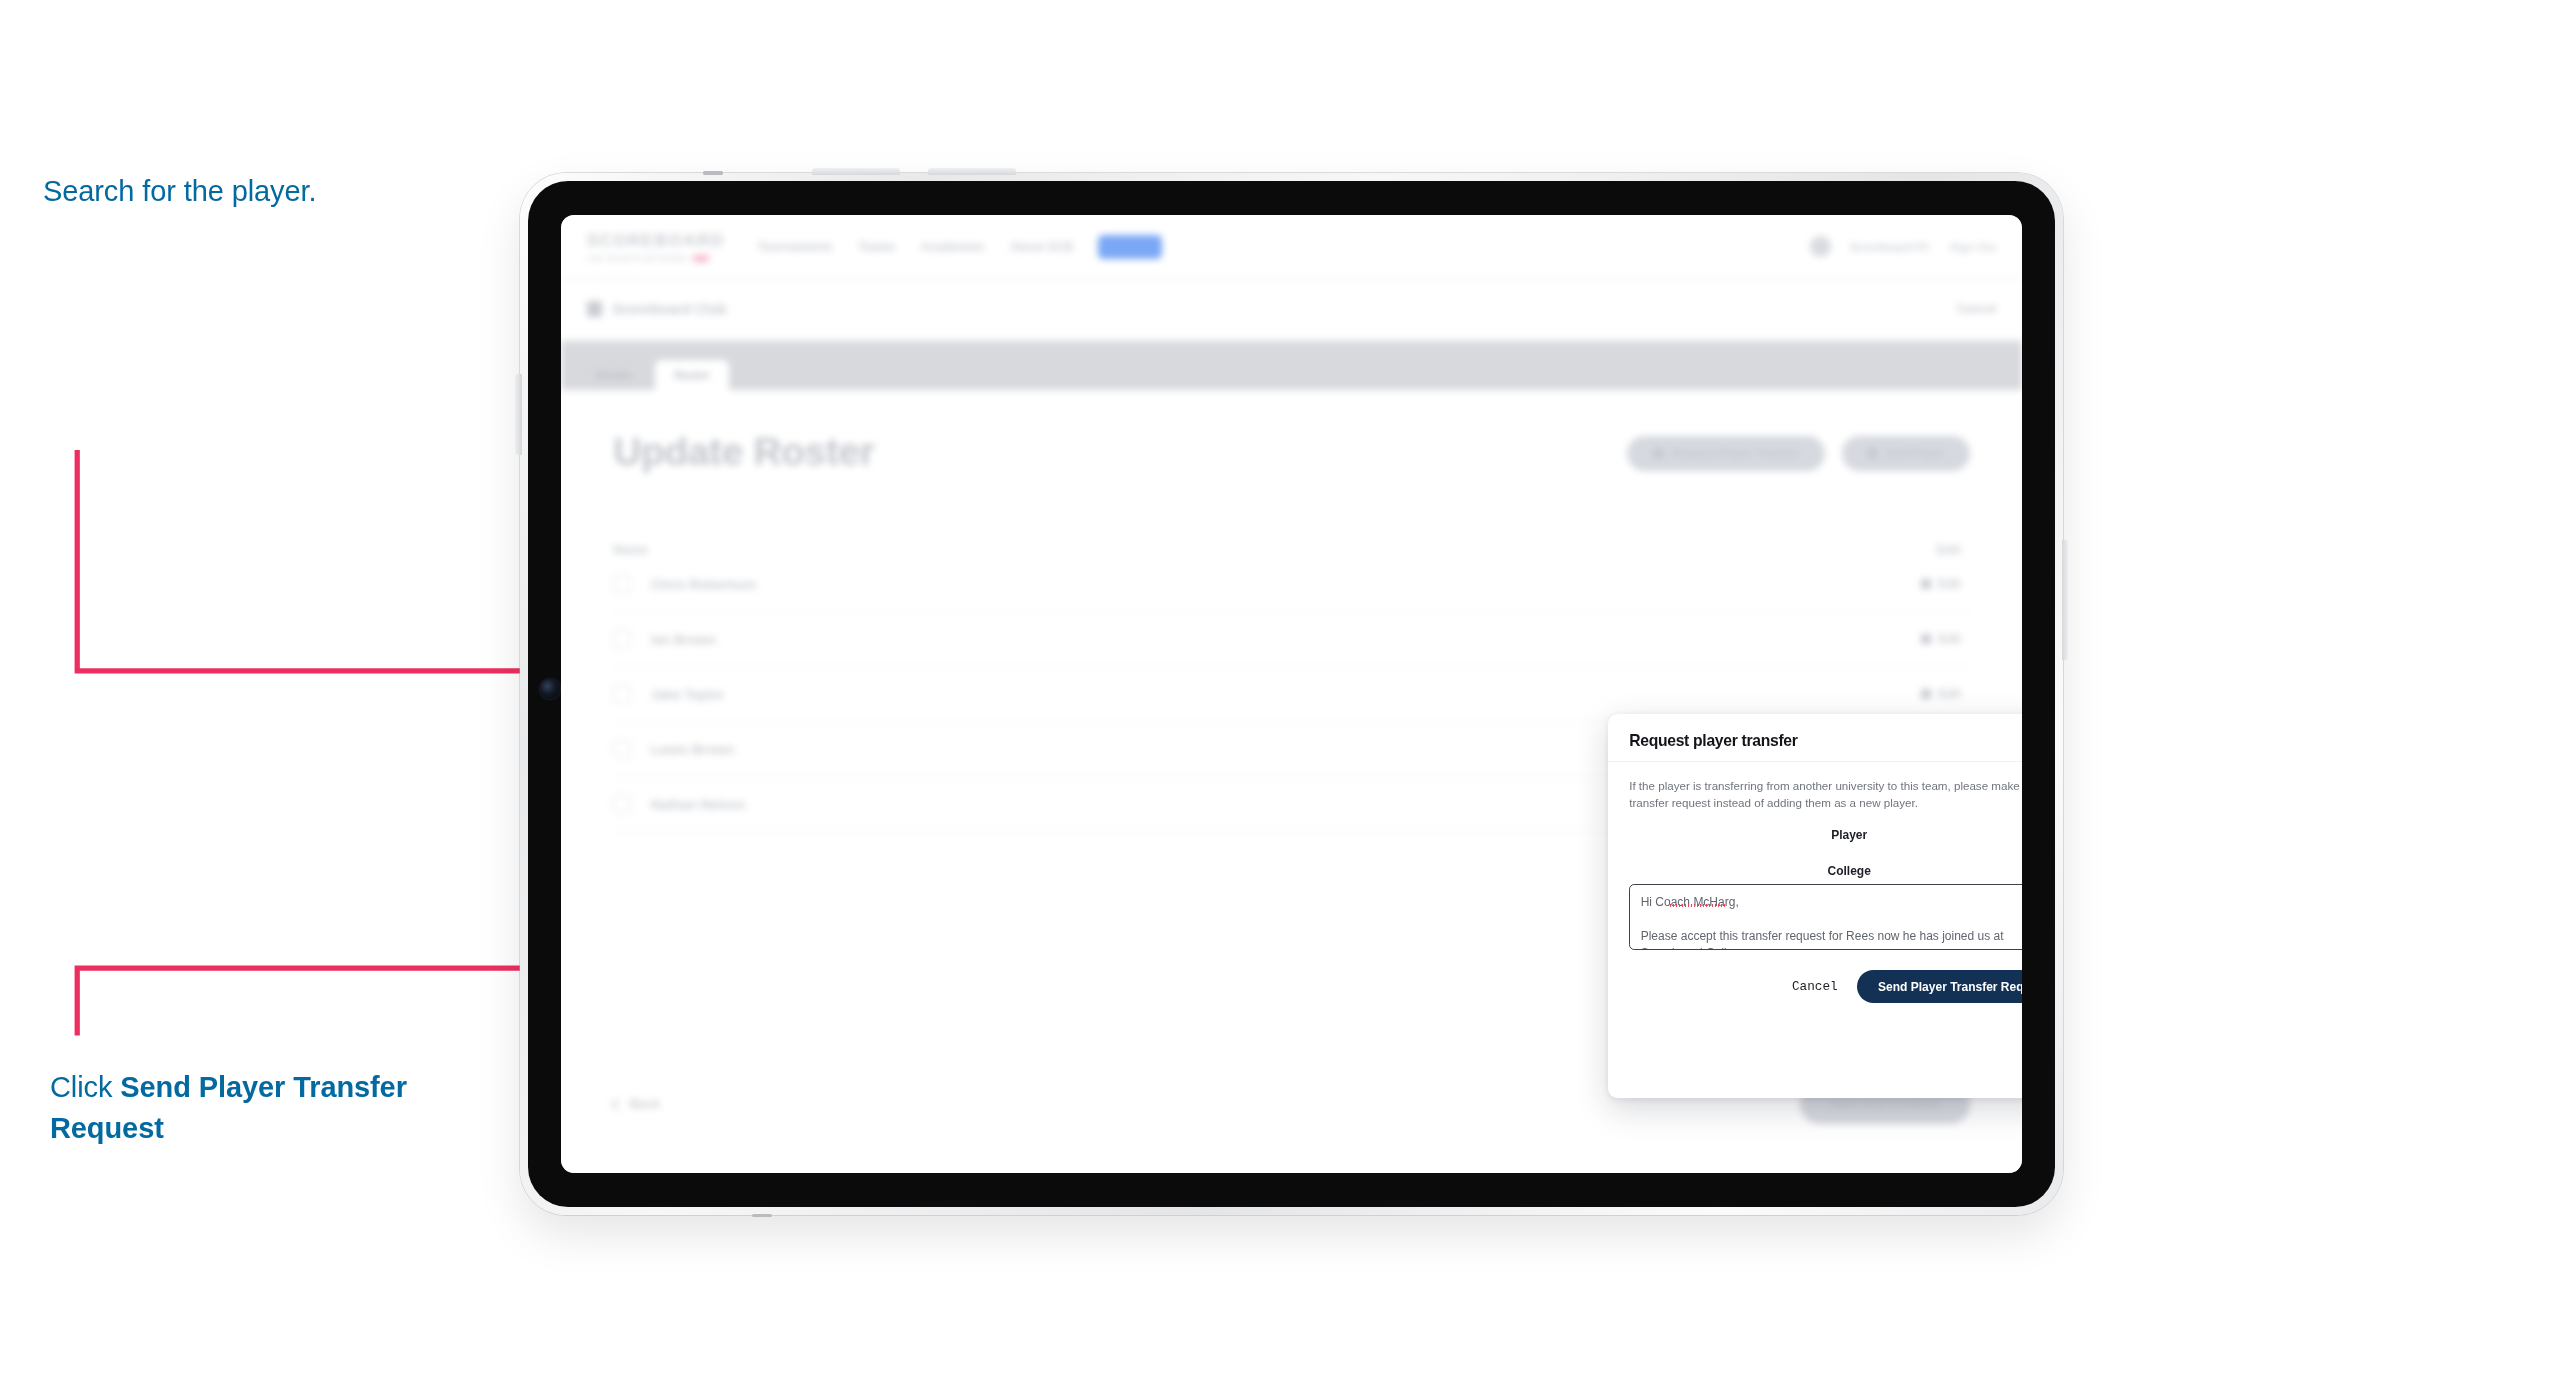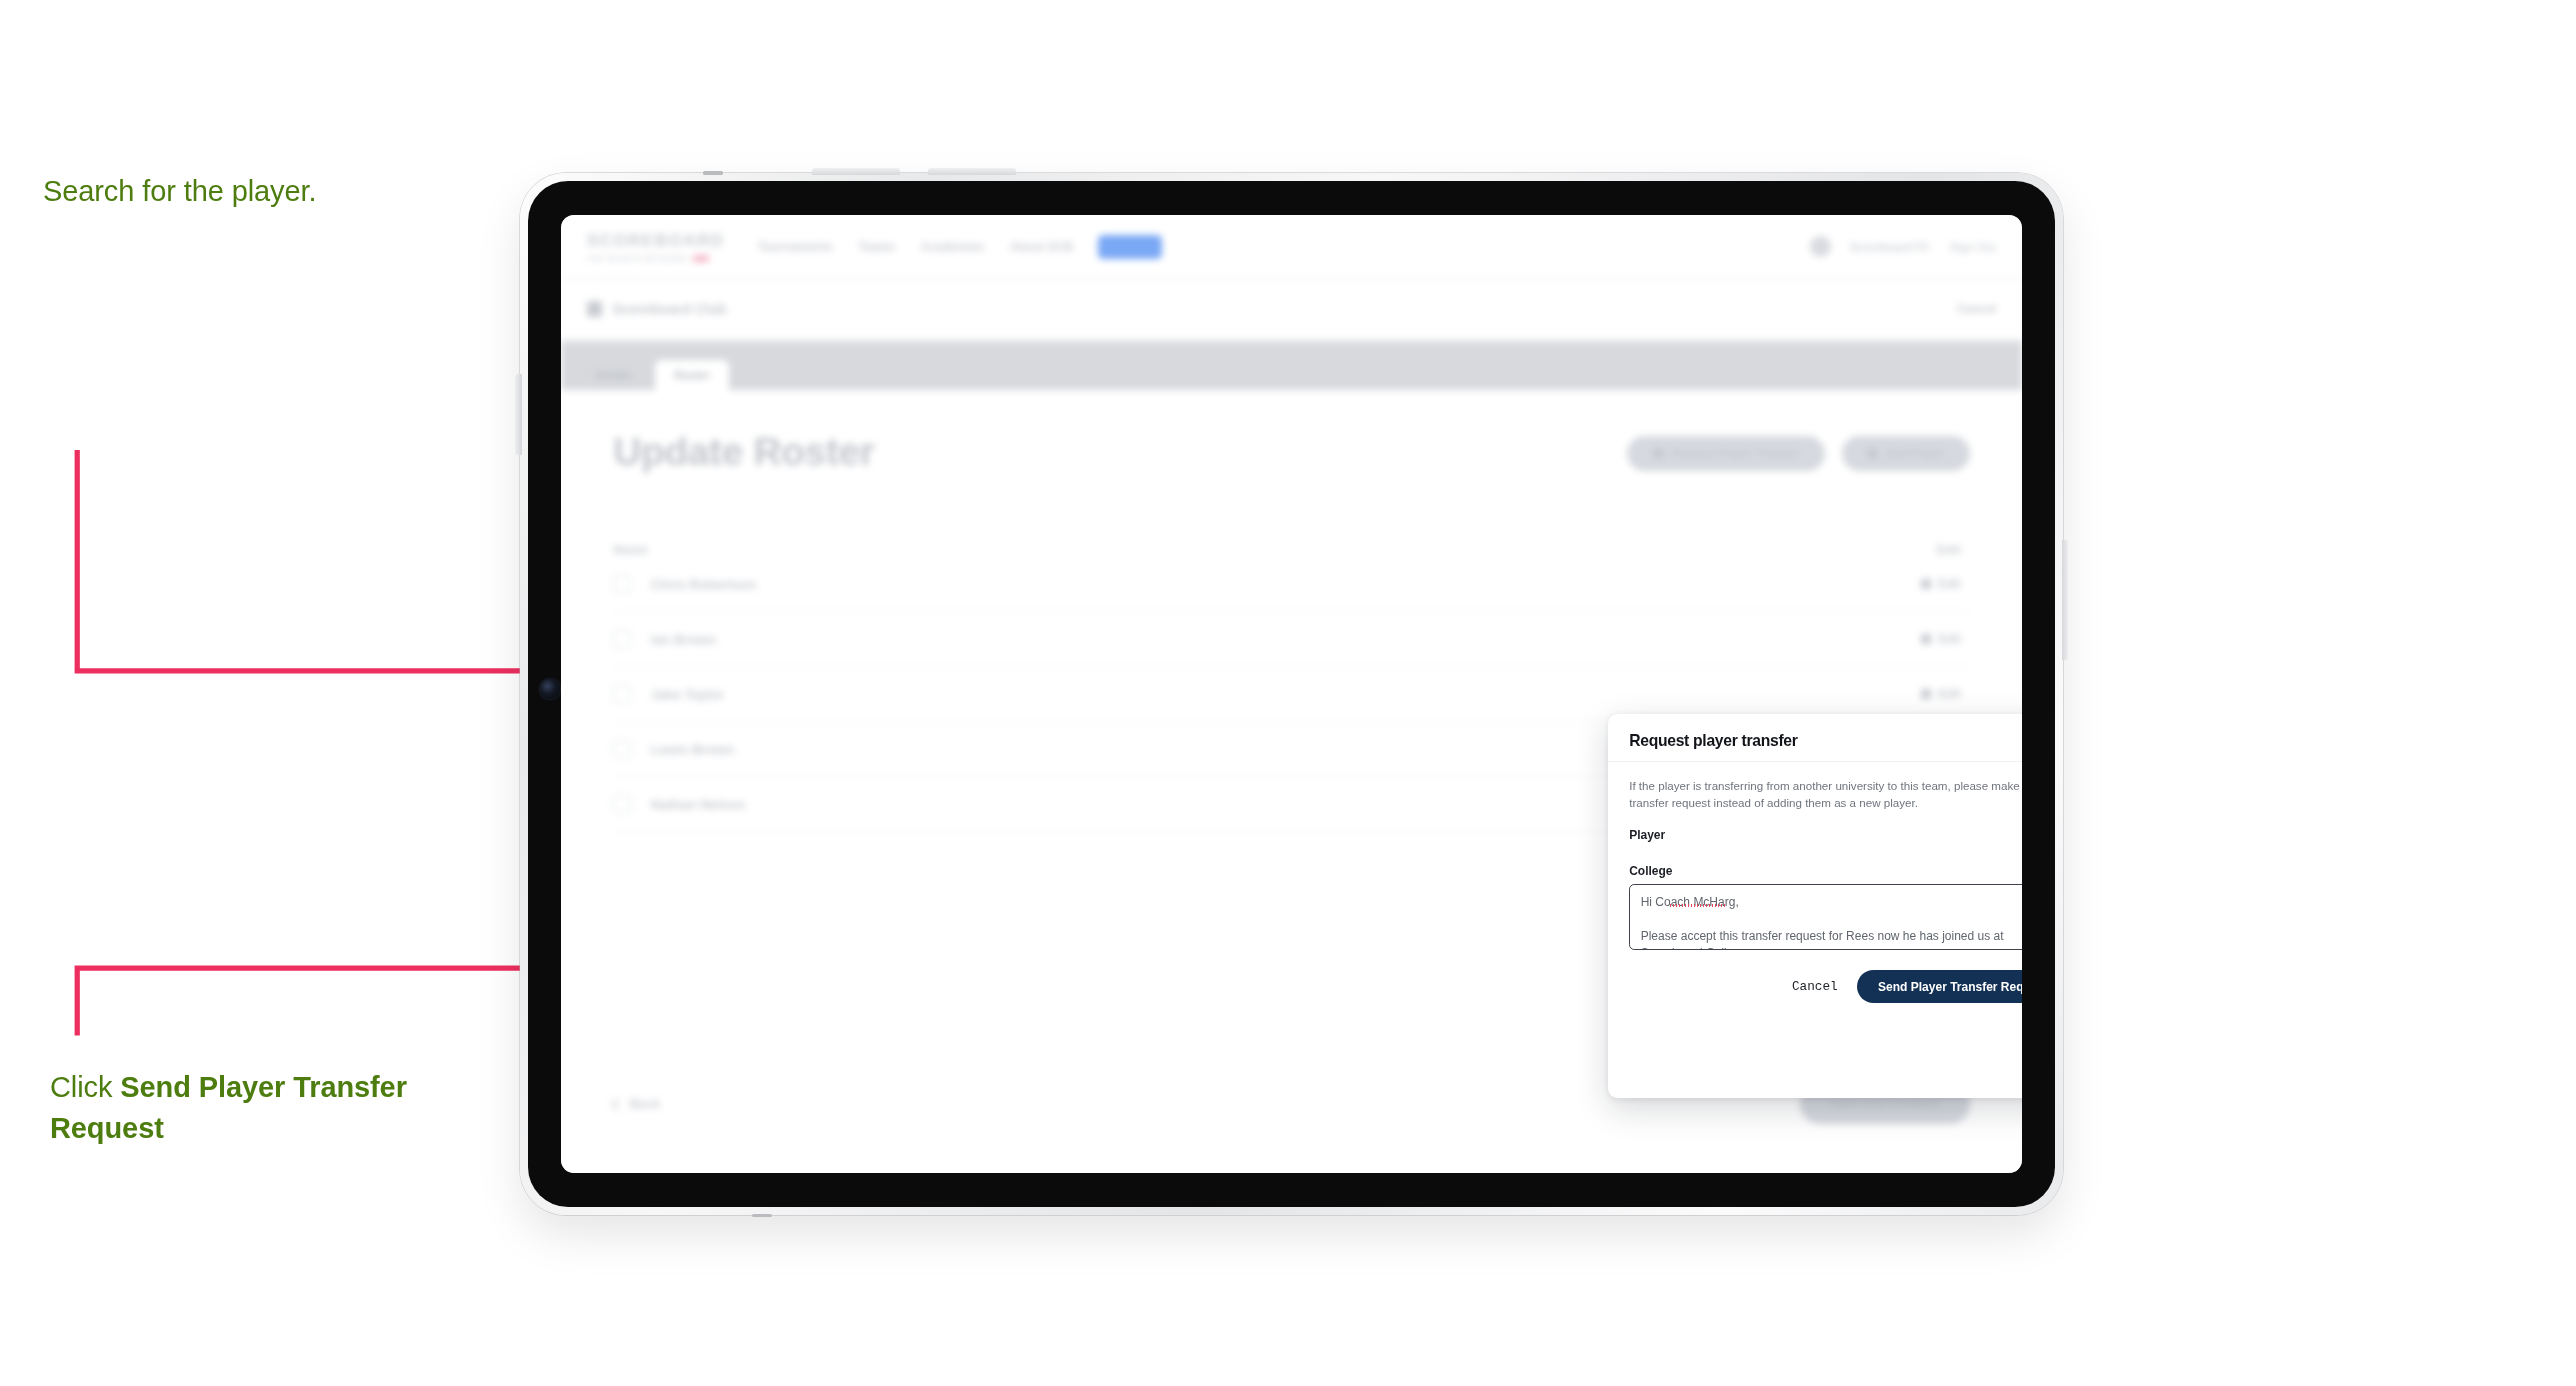--- a/index.html
+++ b/index.html
@@ -8,21 +8,21 @@
     height: 1386px;
     background: #ffffff;
     font-family: "Liberation Sans", sans-serif;
     overflow: hidden;
   }
   #root { position: relative; width: 2576px; height: 1386px; background: #fff; }
 
   
   .ann-text {
     position: absolute;
-    color: #4d7c0f;
+    color: #0369a1;
     font-family: "Liberation Sans", sans-serif;
     font-weight: 400;
     letter-spacing: -0.1px;
   }
   #ann-1 { left: 43px; top: 172px; font-size: 29px; line-height: 1.35; width: 419px; }
   #ann-2 { left: 43px; top: 273px; font-size: 29px; line-height: 1.42; width: 419px; }
   #ann-3 { left: 50px; top: 1067px; font-size: 29px; line-height: 1.42; width: 374px; }
   #ann-3 b { font-weight: 700; }
 
   
@@ -138,21 +138,21 @@
     box-shadow: 0 10.5px 33px rgba(20,25,40,0.17), 0 1.5px 6px rgba(20,25,40,0.08);
     overflow: hidden;
   }
   .modal-head {
     position: relative; padding: 18px 21px 10.5px 21px;
     border-bottom: 0.7px solid #f0f0f2;
   }
   .modal-title { font-size: 15.7px; font-weight: 800; color: #13151a; letter-spacing: -0.3px; }
   .modal-body { padding: 15px 21px 0 21px; }
   .modal-desc { font-size: 11.6px; line-height: 1.5; color: #70757e; margin-bottom: 16.5px; }
-  .field-label { font-size: 12px; font-weight: 700; color: #1c1f26; margin-bottom: 6.7px; }
+  .field-label { font-size: 12px; font-weight: 700; color: #1c1f26; margin-bottom: 6.7px; text-align: center; }
   .player-input {
     width: 100%; height: 36px; background: #f2f3f5;
     border: 0.7px solid #d9dbe0; border-radius: 5.2px;
     padding: 0 12px; font-size: 12.7px; color: #4c5158;
     font-family: "Liberation Sans", sans-serif;
   }
   .msg-gap { height: 15px; }
   .msg-wrap { position: relative; }
   .msg-input {
     width: 100%; height: 66px; resize: none;

